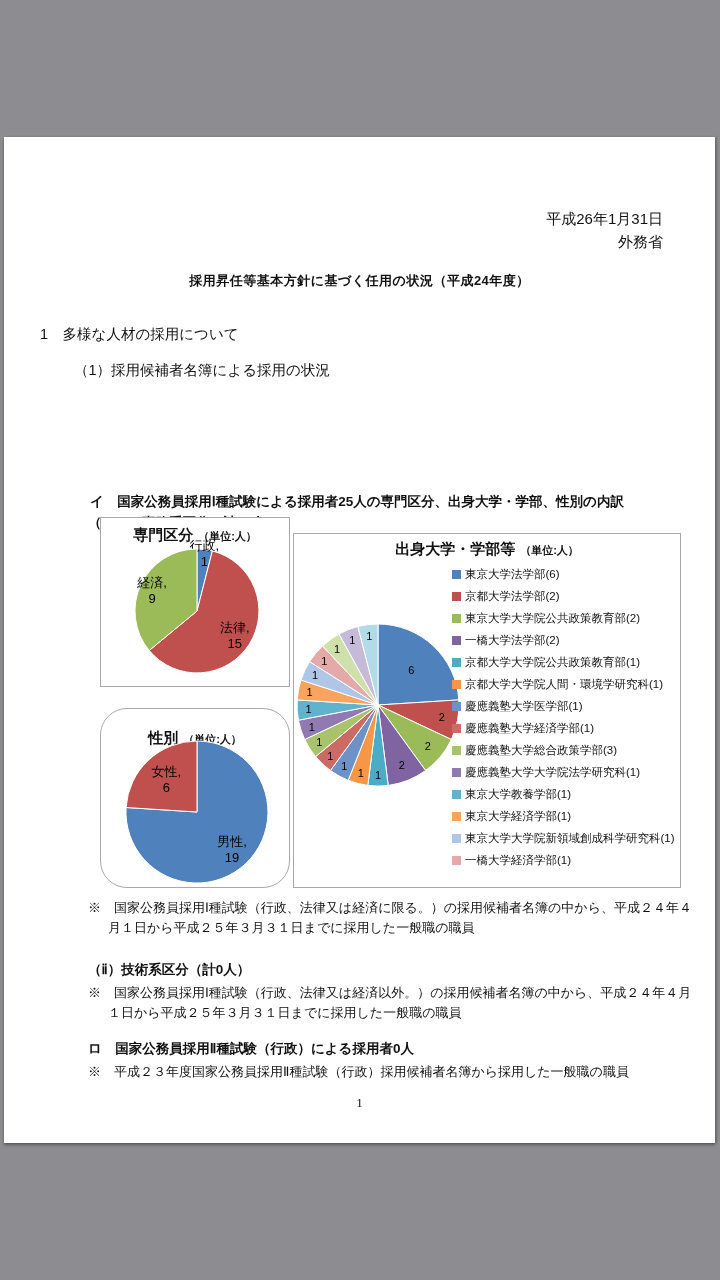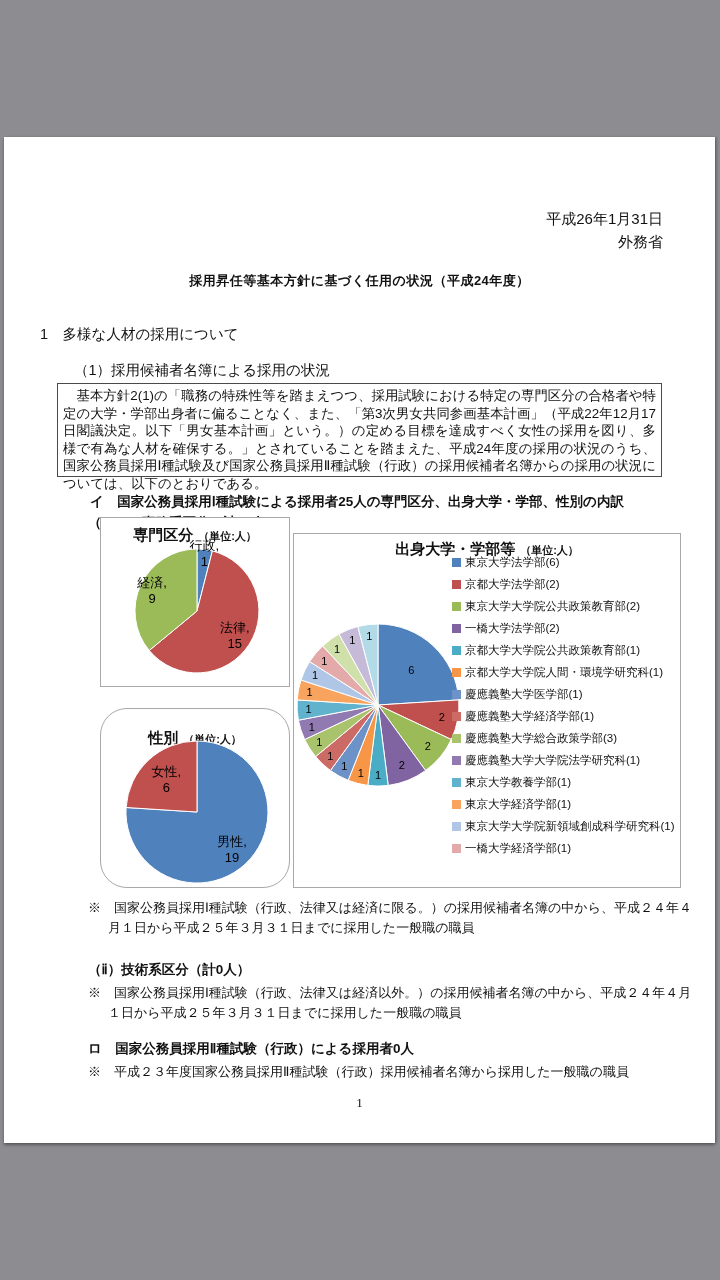--- a/index.html
+++ b/index.html
@@ -33,21 +33,21 @@
   .box-university{left:289px;top:396px;width:388px;height:355px;}
   .chart-title{position:absolute;left:0;width:100%;text-align:center;font-weight:bold;white-space:nowrap;}
   .box-specialty .chart-title{top:8px;}
   .box-gender .chart-title{top:20px;}
   .box-university .chart-title{top:6px;}
   .ct-main{font-size:15px;}
   .ct-unit{font-size:11px;margin-left:5px;}
   .pie-svg{position:absolute;left:0;top:0;}
   .pie-label-named{font-size:13px;fill:#000;font-family:"Liberation Sans",sans-serif;}
   .pie-label-num{font-size:11px;fill:#000;font-family:"Liberation Sans",sans-serif;}
-  .legend{position:absolute;left:158px;top:22px;width:226px;}
+  .legend{position:absolute;left:158px;top:34px;width:226px;}
   .legend-item{display:flex;align-items:flex-start;margin-bottom:9px;}
   .legend-swatch{width:9px;height:9px;margin:2px 4px 0 0;flex-shrink:0;display:inline-block;}
   .legend-text{font-size:11.5px;line-height:13px;}
   .note{font-family:"Liberation Serif",serif;font-size:13px;line-height:20px;width:588px;
         padding-left:20px;text-indent:-20px;}
   .note-1{left:84px;top:761px;}
   .sub-ii{left:84px;top:824px;}
   .note-2{left:84px;top:846px;}
   .h-ro{left:84px;top:903px;font-size:13.5px;font-weight:bold;}
   .note-3{left:84px;top:925px;}
@@ -61,23 +61,20 @@
   <div class="abs date-block">
     <div>平成26年1月31日</div>
     <div>外務省</div>
   </div>
 
   <div class="abs doc-title">採用昇任等基本方針に基づく任用の状況（平成24年度）</div>
 
   <div class="abs h1">1　多様な人材の採用について</div>
   <div class="abs h2">（1）採用候補者名簿による採用の状況</div>
 
-  <div class="abs policy-box">
-    <p class="policy-text">　基本方針2(1)の「職務の特殊性等を踏まえつつ、採用試験における特定の専門区分の合格者や特定の大学・学部出身者に偏ることなく、また、「第3次男女共同参画基本計画」（平成22年12月17日閣議決定。以下「男女基本計画」という。）の定める目標を達成すべく女性の採用を図り、多様で有為な人材を確保する。」とされていることを踏まえた、平成24年度の採用の状況のうち、国家公務員採用Ⅰ種試験及び国家公務員採用Ⅱ種試験（行政）の採用候補者名簿からの採用の状況については、以下のとおりである。</p>
-  </div>
 
   <div class="abs hi">イ　国家公務員採用Ⅰ種試験による採用者25人の専門区分、出身大学・学部、性別の内訳</div>
   <div class="abs hsub sub-i">（ｉ）　事務系区分（計25人）</div>
 
   <div class="abs chart-box box-specialty">
     <div class="chart-title">
       <span class="ct-main">専門区分</span><span class="ct-unit">（単位:人）</span>
     </div>
     <svg class="pie-svg" width="188" height="168">
         <path d="M96,93 L96.0,31.0 A62,62 0 0 1 111.4,32.9 Z" fill="#4F81BD" stroke="#fff" stroke-width="1"></path>

